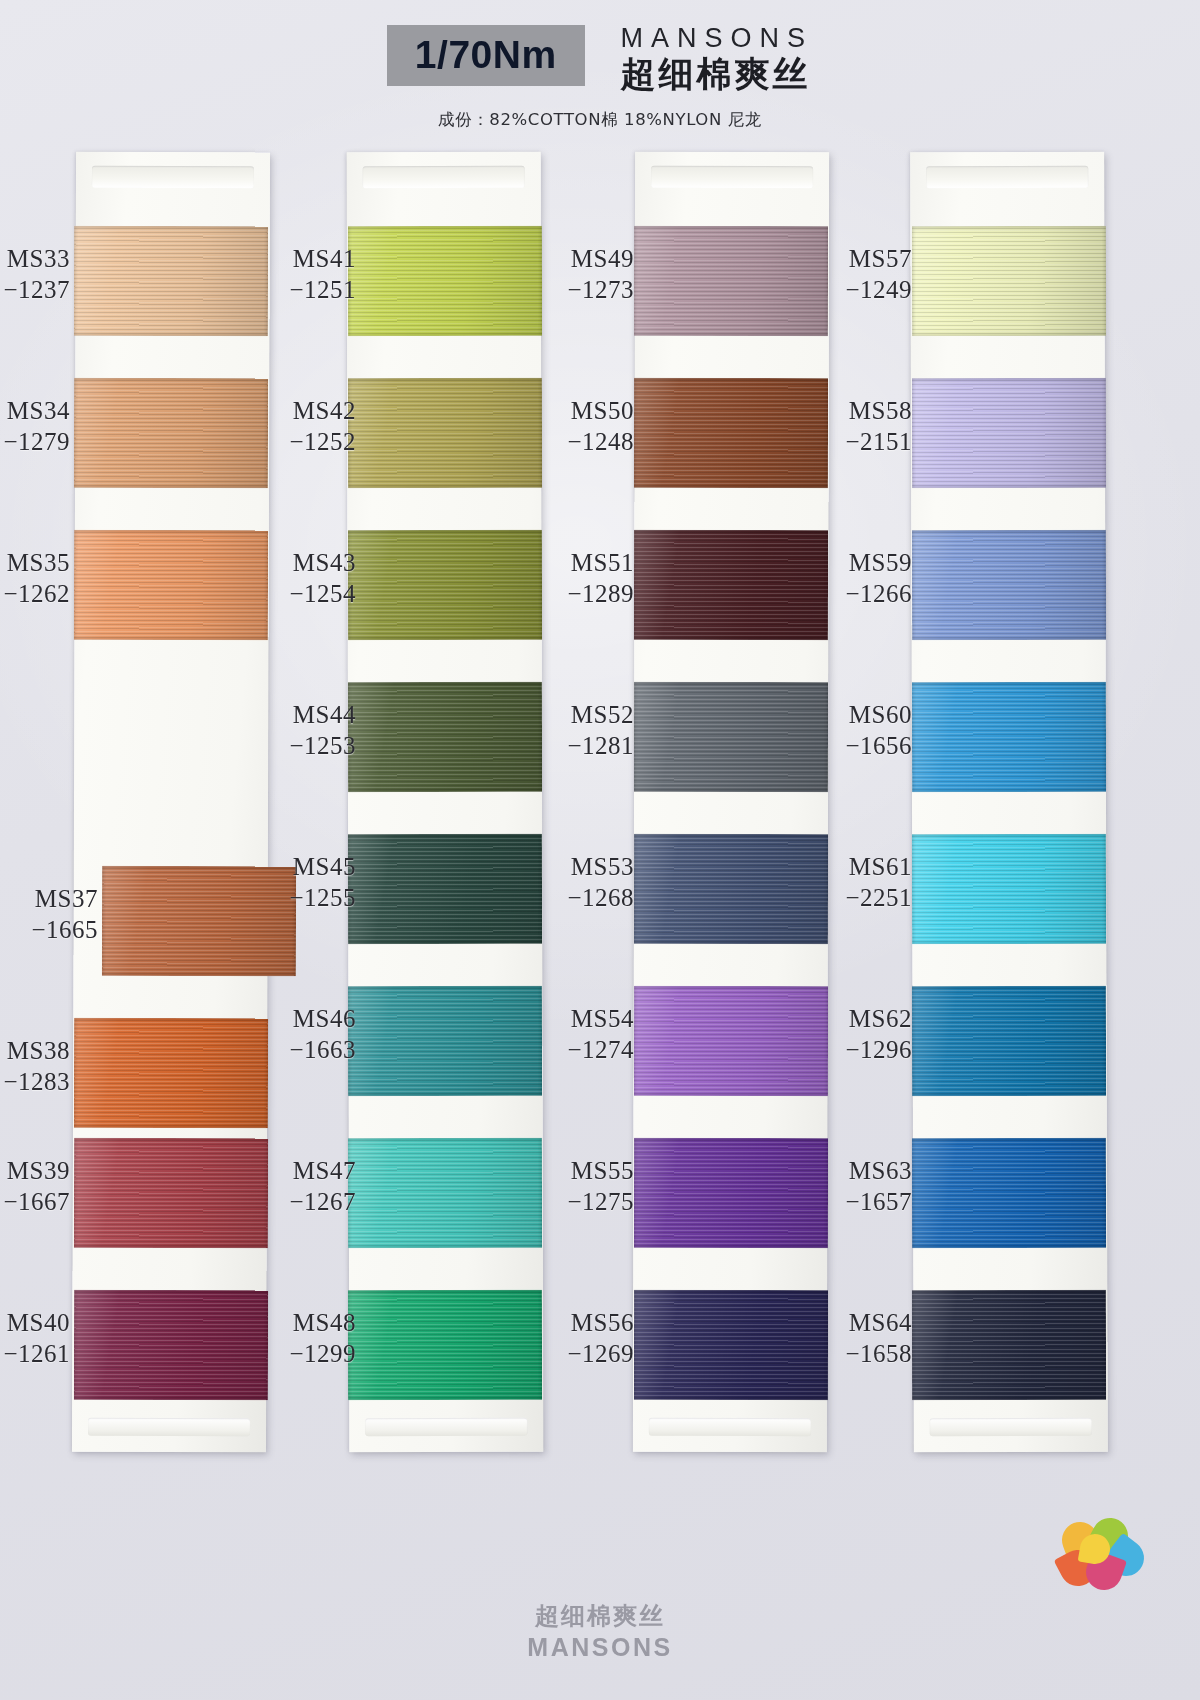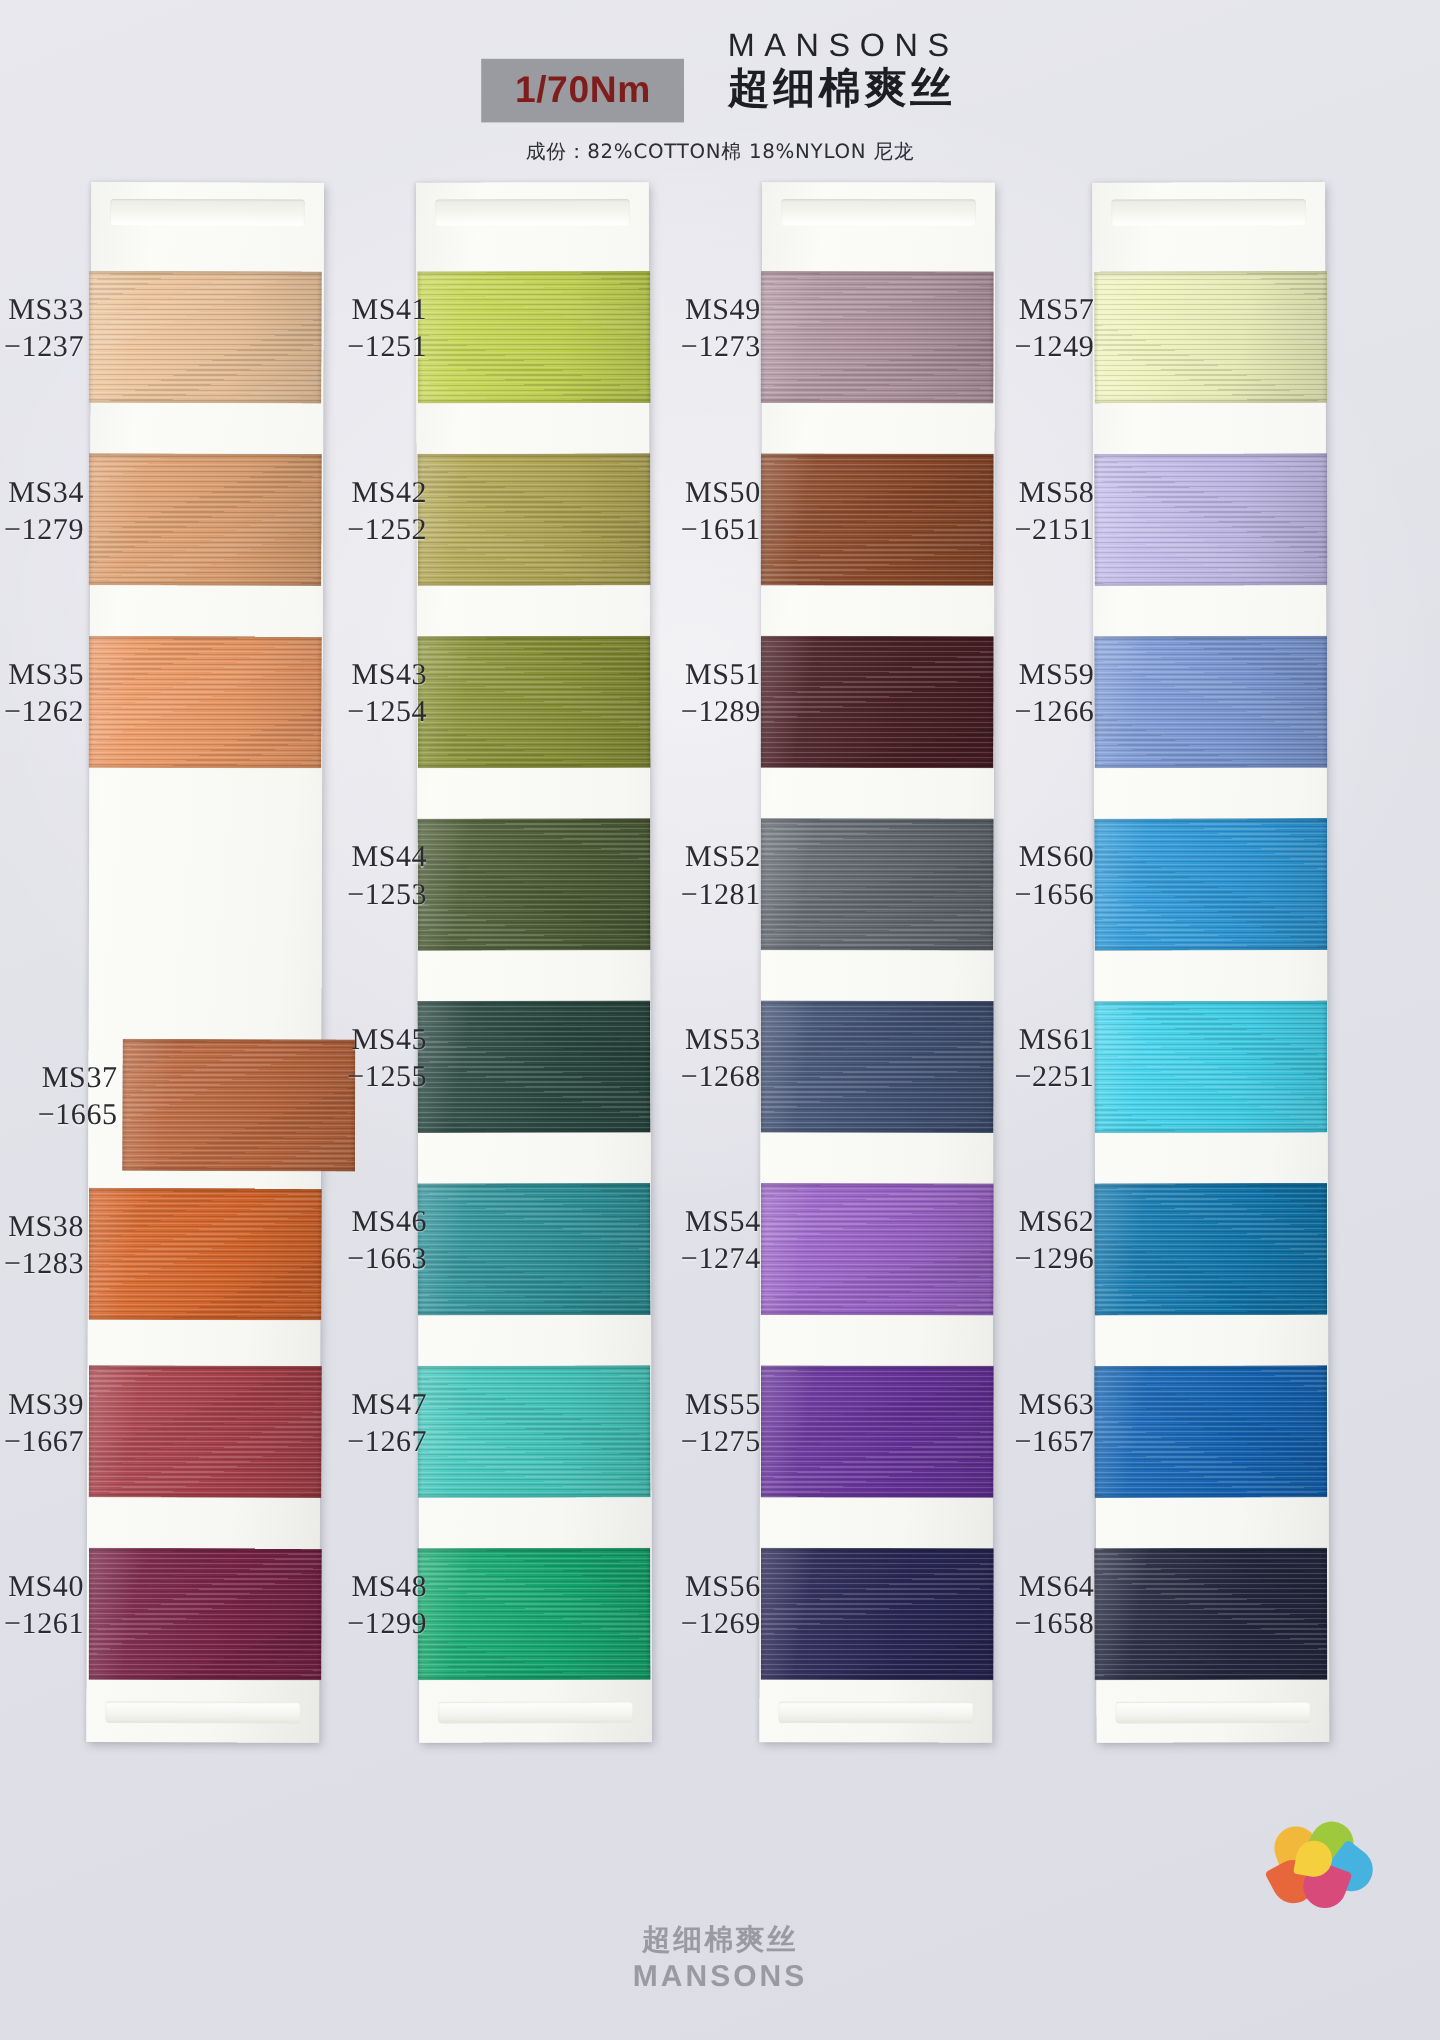--- a/index.html
+++ b/index.html
@@ -28,27 +28,27 @@
     flex-direction: column;
     align-items: center;
   }
   .header-top {
     display: flex;
     align-items: flex-start;
     gap: 36px;
   }
   .count-badge {
     background: #9a9ba0;
-    color: #7f1d1d;
+    color: #0f172a;
     font-family: "Liberation Sans", sans-serif;
-    font-size: 31px;
+    font-size: 39px;
     font-weight: 700;
     letter-spacing: 0.5px;
     padding: 10px 28px 12px 28px;
-    margin-top: 25px;
+    margin-top: 1px;
     line-height: 1;
   }
   .brand-block { display: flex; flex-direction: column; align-items: flex-start; }
   .brand-latin {
     font-family: "Liberation Sans", sans-serif;
     font-size: 27px;
     letter-spacing: 8px;
     color: #23242a;
     font-weight: 400;
     line-height: 1.05;
@@ -288,21 +288,21 @@
       </div>
       <div class="swatch-row" style="top: 714px; margin-left: 28px;">
         <div class="swatch">
           <div class="fill" style="background: rgb(187, 104, 64);"></div>
           <div class="threads"></div>
           <div class="sheen"></div>
           <div class="edge-shadow"></div>
         </div>
         <div class="label"><span>MS37</span><span class="code2">−1665</span></div>
       </div>
-      <div class="swatch-row" style="top: 838px;">
+      <div class="swatch-row" style="top: 866px;">
         <div class="swatch">
           <div class="fill" style="background: rgb(215, 102, 44);"></div>
           <div class="threads"></div>
           <div class="sheen"></div>
           <div class="edge-shadow"></div>
         </div>
         <div class="label"><span>MS38</span><span class="code2">−1283</span></div>
       </div>
       <div class="swatch-row" style="top: 986px;">
         <div class="swatch">
@@ -415,21 +415,21 @@
         </div>
         <div class="label"><span>MS49</span><span class="code2">−1273</span></div>
       </div>
       <div class="swatch-row" style="top: 226px;">
         <div class="swatch">
           <div class="fill" style="background: rgb(140, 74, 44);"></div>
           <div class="threads"></div>
           <div class="sheen"></div>
           <div class="edge-shadow"></div>
         </div>
-        <div class="label"><span>MS50</span><span class="code2">−1651</span></div>
+        <div class="label"><span>MS50</span><span class="code2">−1248</span></div>
       </div>
       <div class="swatch-row" style="top: 378px;">
         <div class="swatch">
           <div class="fill" style="background: rgb(75, 32, 37);"></div>
           <div class="threads"></div>
           <div class="sheen"></div>
           <div class="edge-shadow"></div>
         </div>
         <div class="label"><span>MS51</span><span class="code2">−1289</span></div>
       </div>

